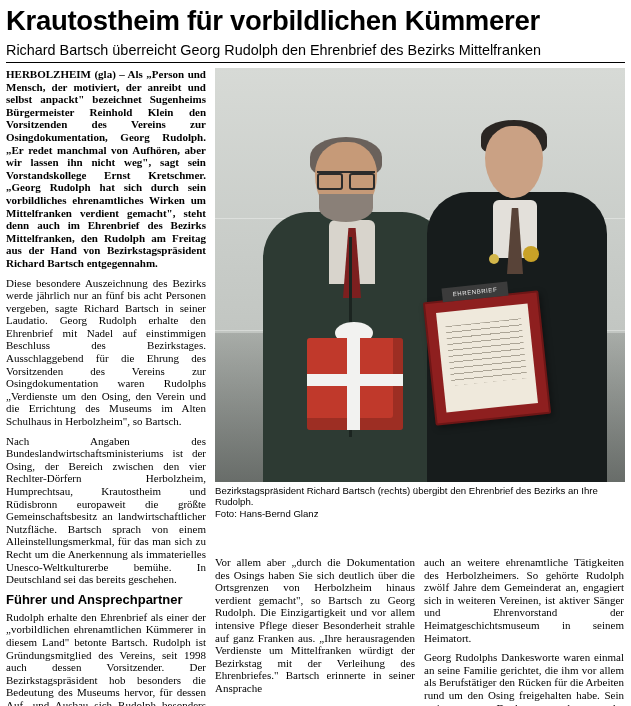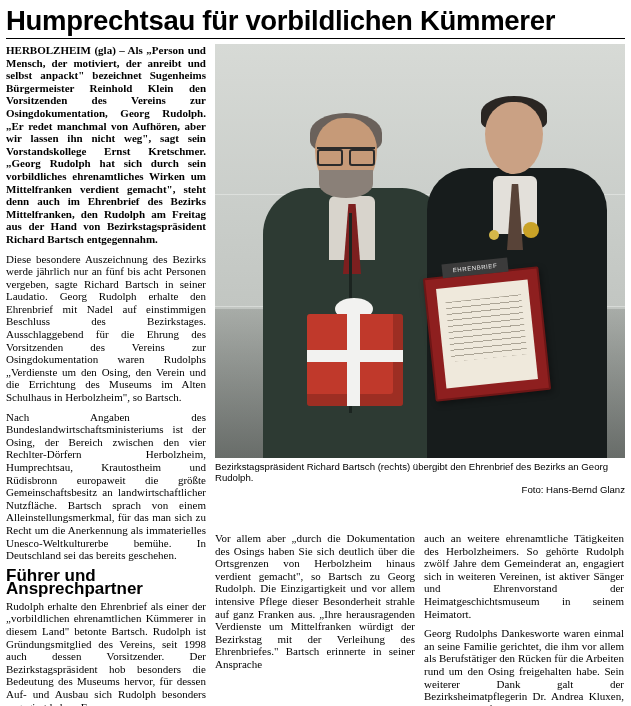--- a/index.html
+++ b/index.html
@@ -63,21 +63,21 @@
     margin: 0 0 7px 0;
     hyphens: auto;
     -webkit-hyphens: auto;
   }
   p.txt.lead {
     font-weight: bold;
   }
   .sub-title {
     font-family: "Liberation Sans", sans-serif;
     font-weight: bold;
-    font-size: 17px;
+    font-size: 13px;
     line-height: 13px;
     margin: 3px 0 5px 0;
   }
   
   .photo-block {
     position: absolute;
     left: 209px;
     top: 0;
     width: 410px;
   }
@@ -92,21 +92,21 @@
     font-family: "Liberation Sans", sans-serif;
     font-size: 9.6px;
     line-height: 11.4px;
     margin-top: 3px;
     color: #000;
   }
   .credit {
     font-family: "Liberation Sans", sans-serif;
     font-size: 9.6px;
     line-height: 11.4px;
-    text-align: right;
+    text-align: left;
     color: #000;
   }
   
   .bg-wall {
     position: absolute;
     inset: 0;
     background:
       linear-gradient(180deg, #d7dad6 0%, #c8ccc8 45%, #b6bab6 100%);
   }
   .bg-wall:after {
@@ -233,21 +233,22 @@
   .pin {
     position: absolute; left: 62px; top: 128px; width: 10px; height: 10px;
     background: #d4b74a; border-radius: 50%;
   }
 </style>
 </head>
 <body>
 
 <div class="page">
 
-  <h1 class="headline">Humprechtsau für vorbildlichen Kümmerer</h1>
+  <h1 class="headline">Krautostheim für vorbildlichen Kümmerer</h1>
+  <div class="subhead">Richard Bartsch überreicht Georg Rudolph den Ehrenbrief des Bezirks Mittelfranken</div>
   <div class="rule"></div>
 
   <div class="body-area">
 
     <div class="photo-block">
       <div class="photo">
         <div class="bg-wall"></div>
         <div class="wall-line" style="top:150px"></div>
         <div class="wall-line" style="top:262px"></div>
 
@@ -275,21 +276,21 @@
           <div class="pin"></div>
           <div class="medal"></div>
           <div class="folder">
             <div class="plaque">EHRENBRIEF</div>
             <div class="sheet">
               <div class="sheet-lines"></div>
             </div>
           </div>
         </div>
       </div>
-      <div class="caption">Bezirkstagspräsident Richard Bartsch (rechts) übergibt den Ehrenbrief des Bezirks an Georg Rudolph.</div>
+      <div class="caption">Bezirkstagspräsident Richard Bartsch (rechts) übergibt den Ehrenbrief des Bezirks an Ihre Rudolph.</div>
       <div class="credit">Foto: Hans-Bernd Glanz</div>
     </div>
 
     <div class="cols">
 
       <div class="col">
         <p class="txt lead">HERBOLZHEIM (gla) – Als „Person und Mensch, der motiviert, der anreibt und selbst anpackt" bezeichnet Sugenheims Bürgermeister Reinhold Klein den Vorsitzenden des Vereins zur Osingdokumentation, Georg Rudolph. „Er redet manchmal von Aufhören, aber wir lassen ihn nicht weg", sagt sein Vorstandskollege Ernst Kretschmer. „Georg Rudolph hat sich durch sein vorbildliches ehrenamtliches Wirken um Mittelfranken verdient gemacht", steht denn auch im Ehrenbrief des Bezirks Mittelfranken, den Rudolph am Freitag aus der Hand von Bezirkstagspräsident Richard Bartsch entgegennahm.</p>
         <p class="txt">Diese besondere Auszeichnung des Bezirks werde jährlich nur an fünf bis acht Personen vergeben, sagte Richard Bartsch in seiner Laudatio. Georg Rudolph erhalte den Ehrenbrief mit Nadel auf einstimmigen Beschluss des Bezirkstages. Ausschlaggebend für die Ehrung des Vorsitzenden des Vereins zur Osingdokumentation waren Rudolphs „Verdienste um den Osing, den Verein und die Errichtung des Museums im Alten Schulhaus in Herbolzheim", so Bartsch.</p>
         <p class="txt">Nach Angaben des Bundeslandwirtschaftsministeriums ist der Osing, der Bereich zwischen den vier Rechlter-Dörfern Herbolzheim, Humprechtsau, Krautostheim und Rüdisbronn europaweit die größte Gemeinschaftsbesitz an landwirtschaftlicher Nutzfläche. Bartsch sprach von einem Alleinstellungsmerkmal, für das man sich zu Recht um die Anerkennung als immaterielles Unesco-Weltkulturerbe bemühe. In Deutschland sei das bereits geschehen.</p>
         <div class="sub-title">Führer und Ansprechpartner</div>

